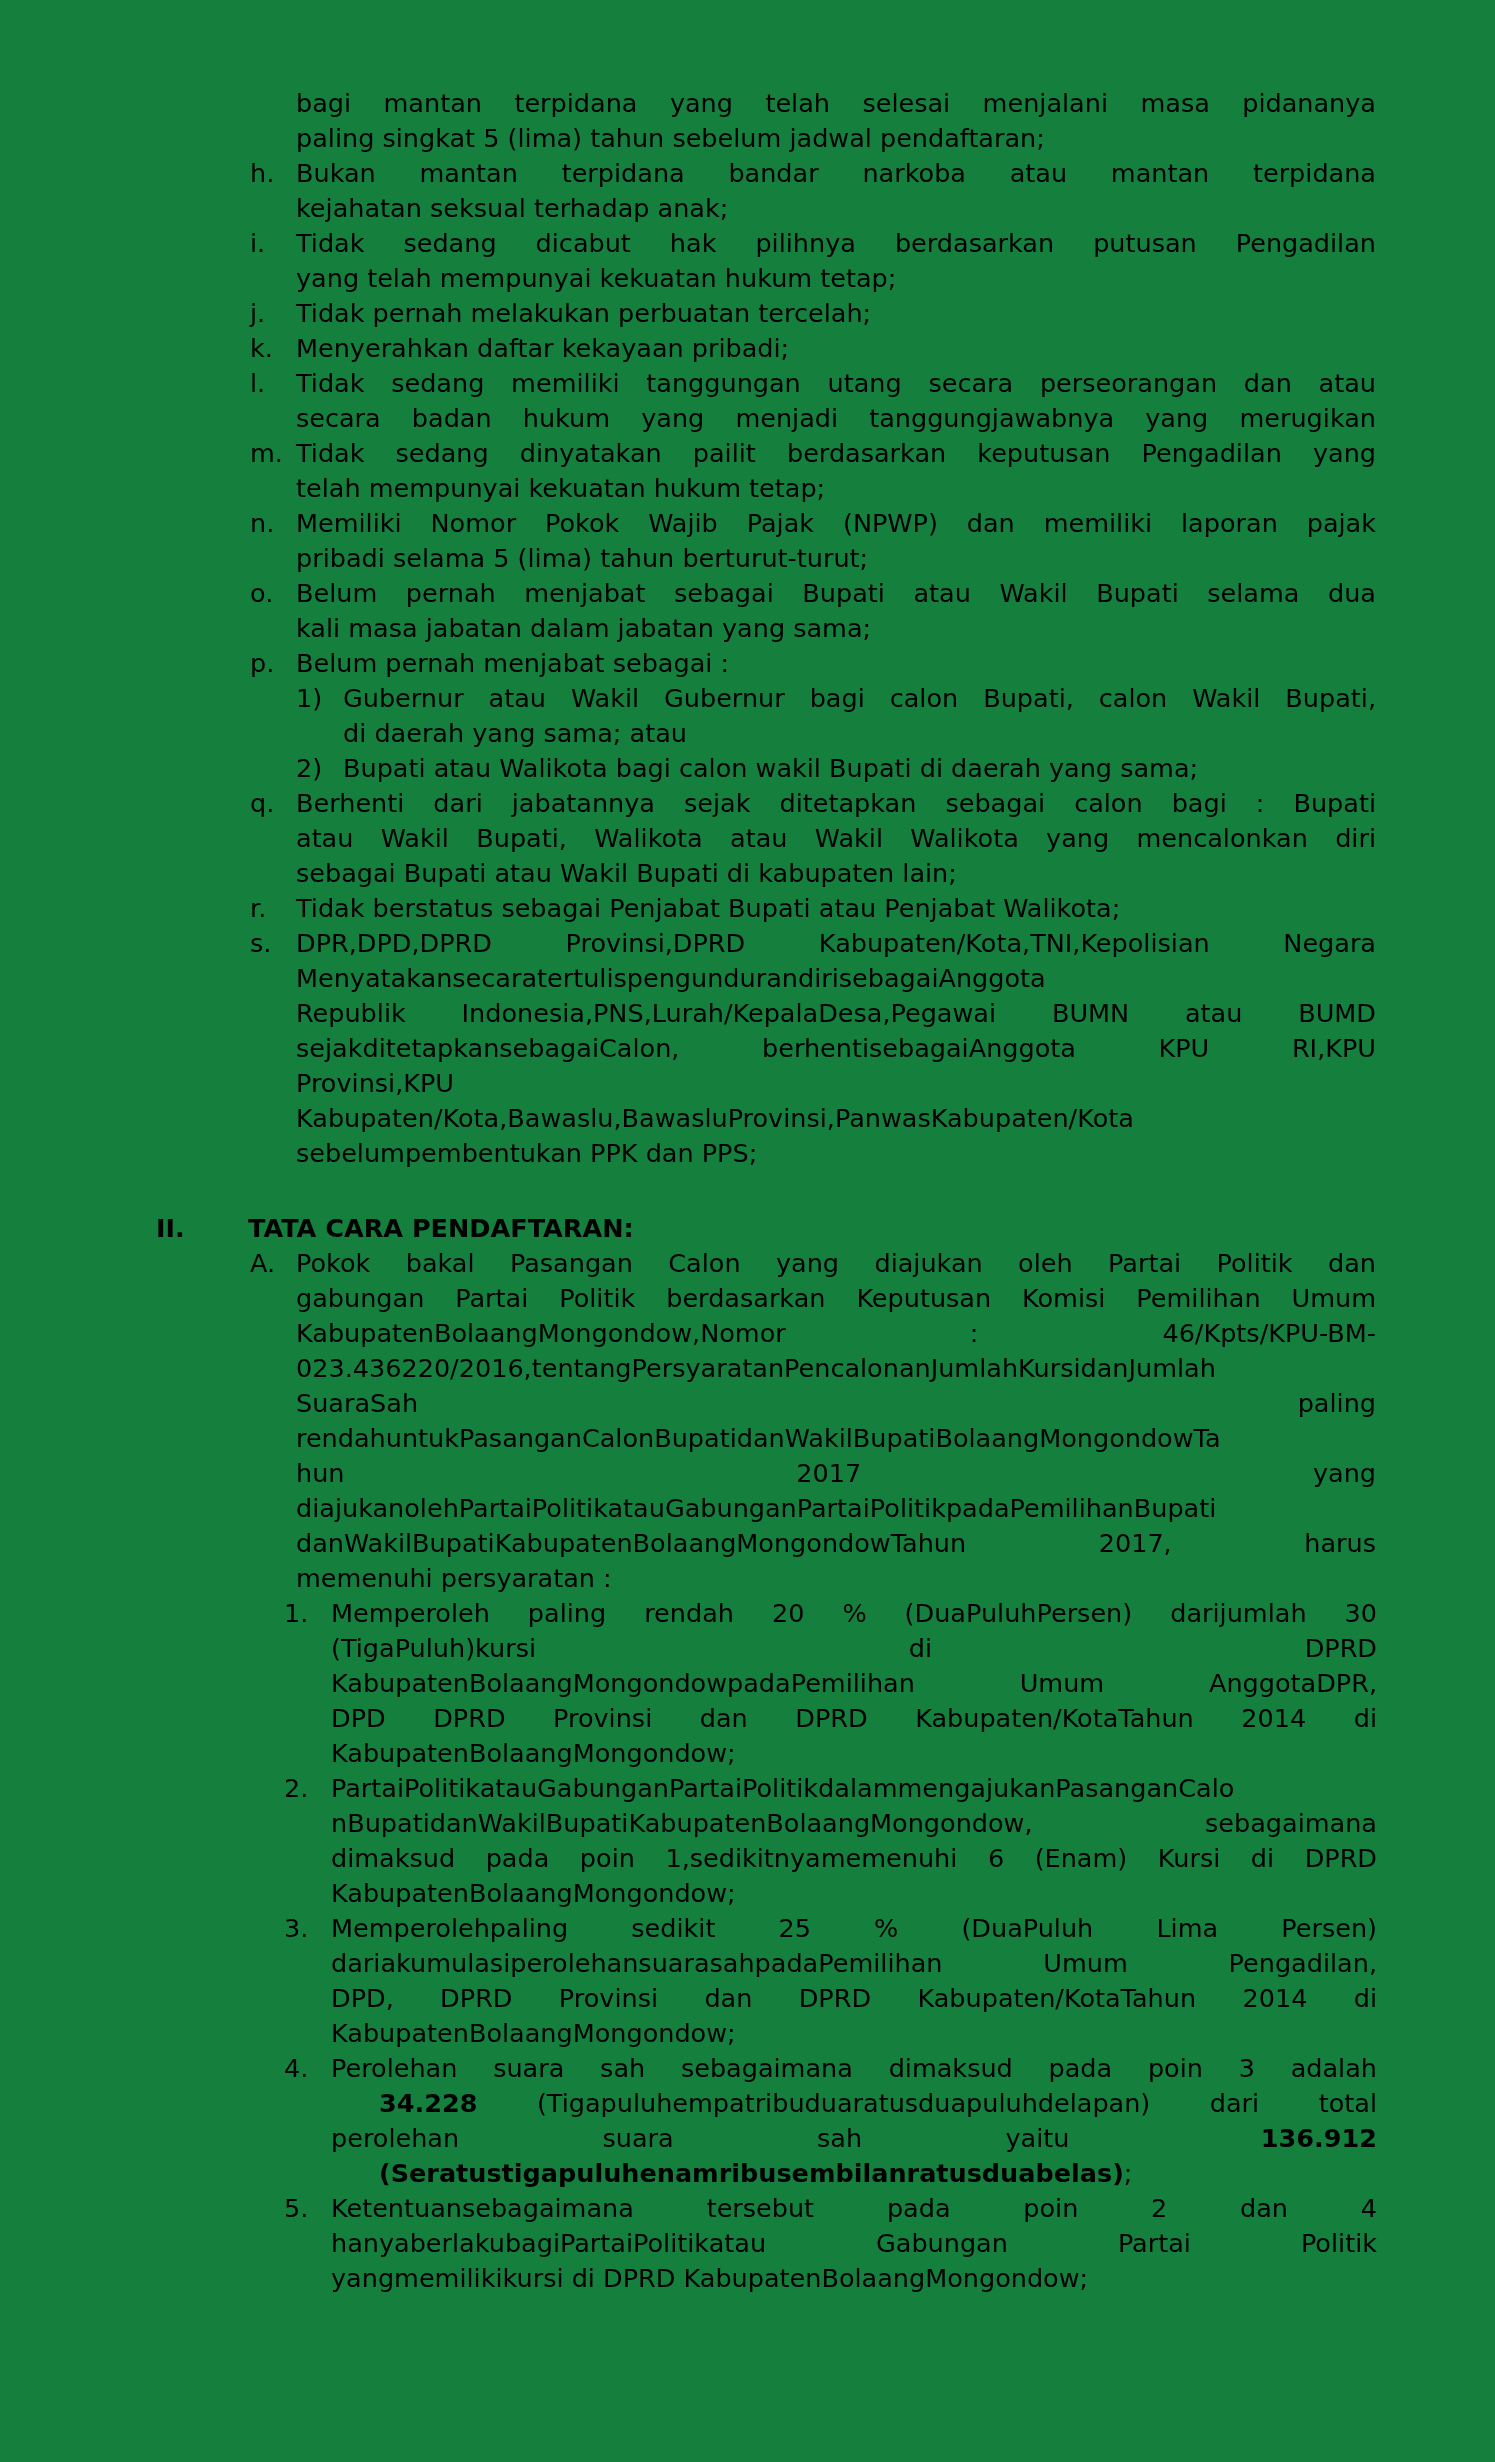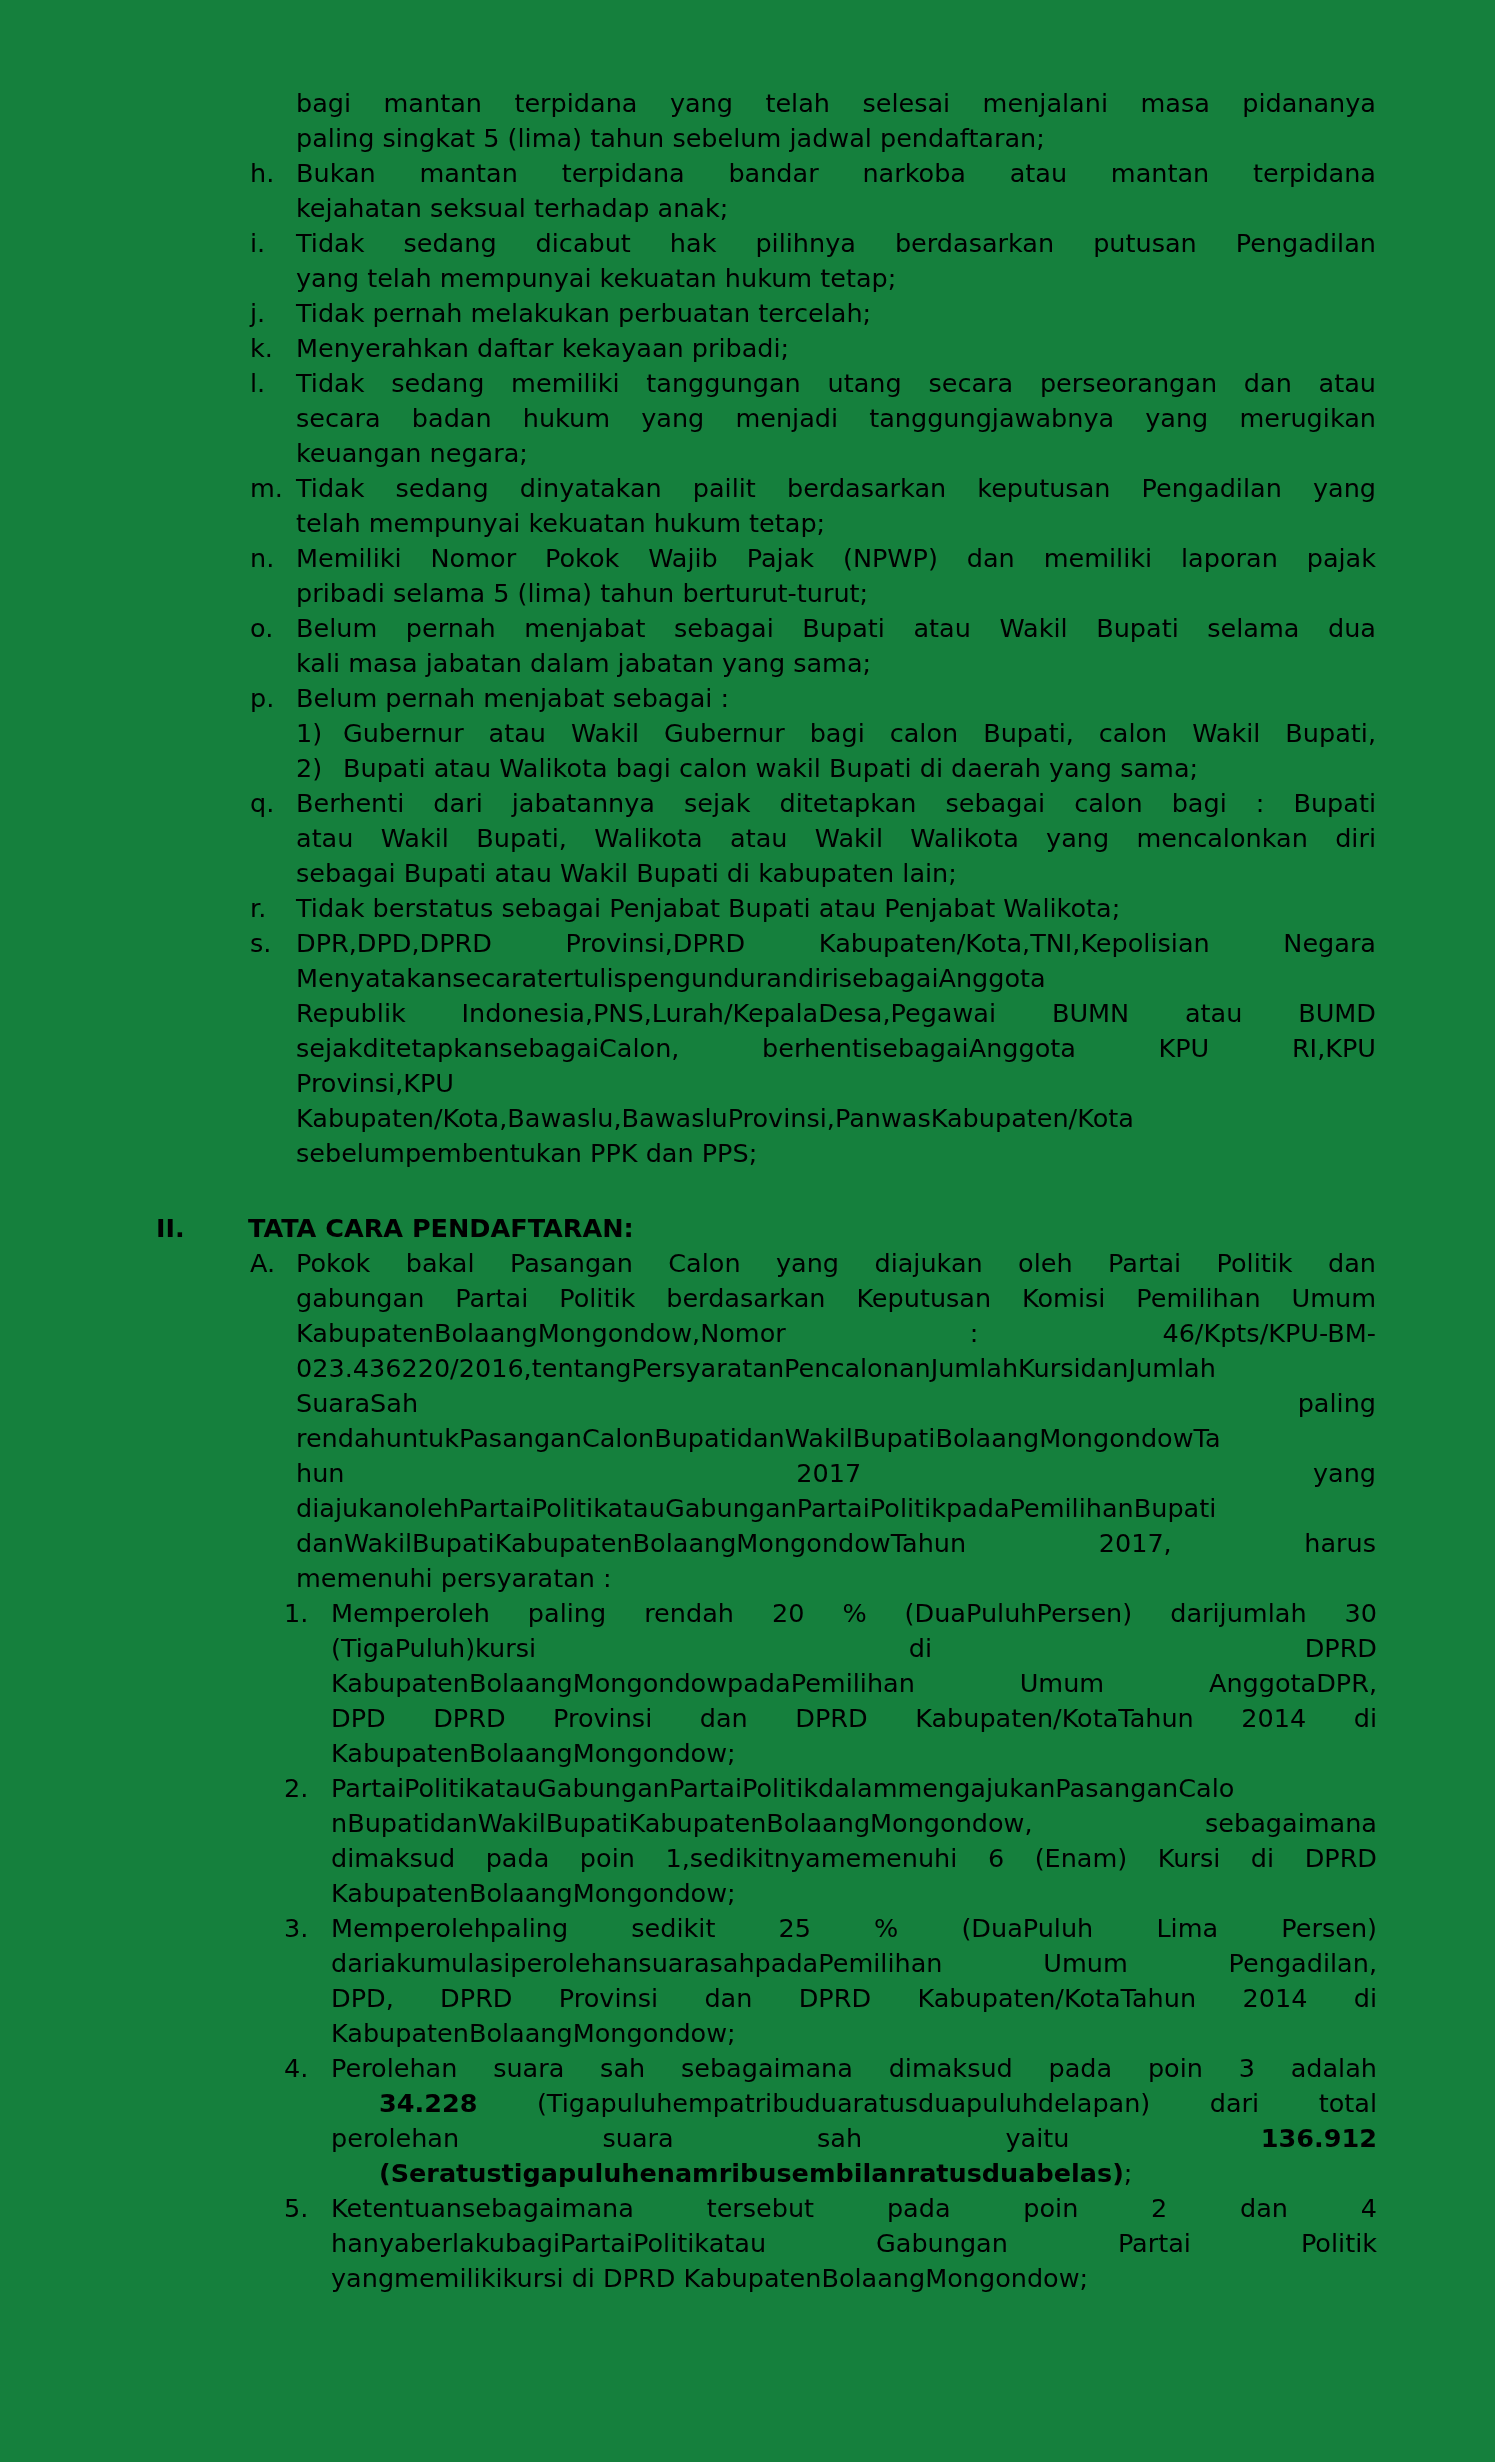--- a/index.html
+++ b/index.html
@@ -53,21 +53,20 @@
         <div class="line">Tidak pernah melakukan perbuatan tercelah;</div>
       </div>
       <div class="block indent-letter">
         <span class="marker">k.</span>
         <div class="line">Menyerahkan daftar kekayaan pribadi;</div>
       </div>
       <div class="block indent-letter">
         <span class="marker">l.</span>
         <div class="line j">Tidak sedang memiliki tanggungan utang secara perseorangan dan atau</div>
         <div class="line j">secara badan hukum yang menjadi tanggungjawabnya yang merugikan</div>
-        <div class="line">keuangan negara;</div>
       </div>
       <div class="block indent-letter">
         <span class="marker">m.</span>
         <div class="line j">Tidak sedang dinyatakan pailit berdasarkan keputusan Pengadilan yang</div>
         <div class="line">telah mempunyai kekuatan hukum tetap;</div>
       </div>
       <div class="block indent-letter">
         <span class="marker">n.</span>
         <div class="line j">Memiliki Nomor Pokok Wajib Pajak (NPWP) dan memiliki laporan pajak</div>
         <div class="line">pribadi selama 5 (lima) tahun berturut-turut;</div>
@@ -77,20 +76,21 @@
         <div class="line j">Belum pernah menjabat sebagai Bupati atau Wakil Bupati selama dua</div>
         <div class="line">kali masa jabatan dalam jabatan yang sama;</div>
       </div>
       <div class="block indent-letter">
         <span class="marker">p.</span>
         <div class="line">Belum pernah menjabat sebagai :</div>
       </div>
       <div class="block indent-sub">
         <span class="marker">1)</span>
         <div class="line j">Gubernur atau Wakil Gubernur bagi calon Bupati, calon Wakil Bupati,</div>
+        <div class="line">di daerah yang sama; atau</div>
       </div>
       <div class="block indent-sub">
         <span class="marker">2)</span>
         <div class="line">Bupati atau Walikota bagi calon wakil Bupati di daerah yang sama;</div>
       </div>
       <div class="block indent-letter">
         <span class="marker">q.</span>
         <div class="line j">Berhenti dari jabatannya sejak ditetapkan sebagai calon bagi : Bupati</div>
         <div class="line j">atau Wakil Bupati, Walikota atau Wakil Walikota yang mencalonkan diri</div>
         <div class="line">sebagai Bupati atau Wakil Bupati di kabupaten lain;</div>

